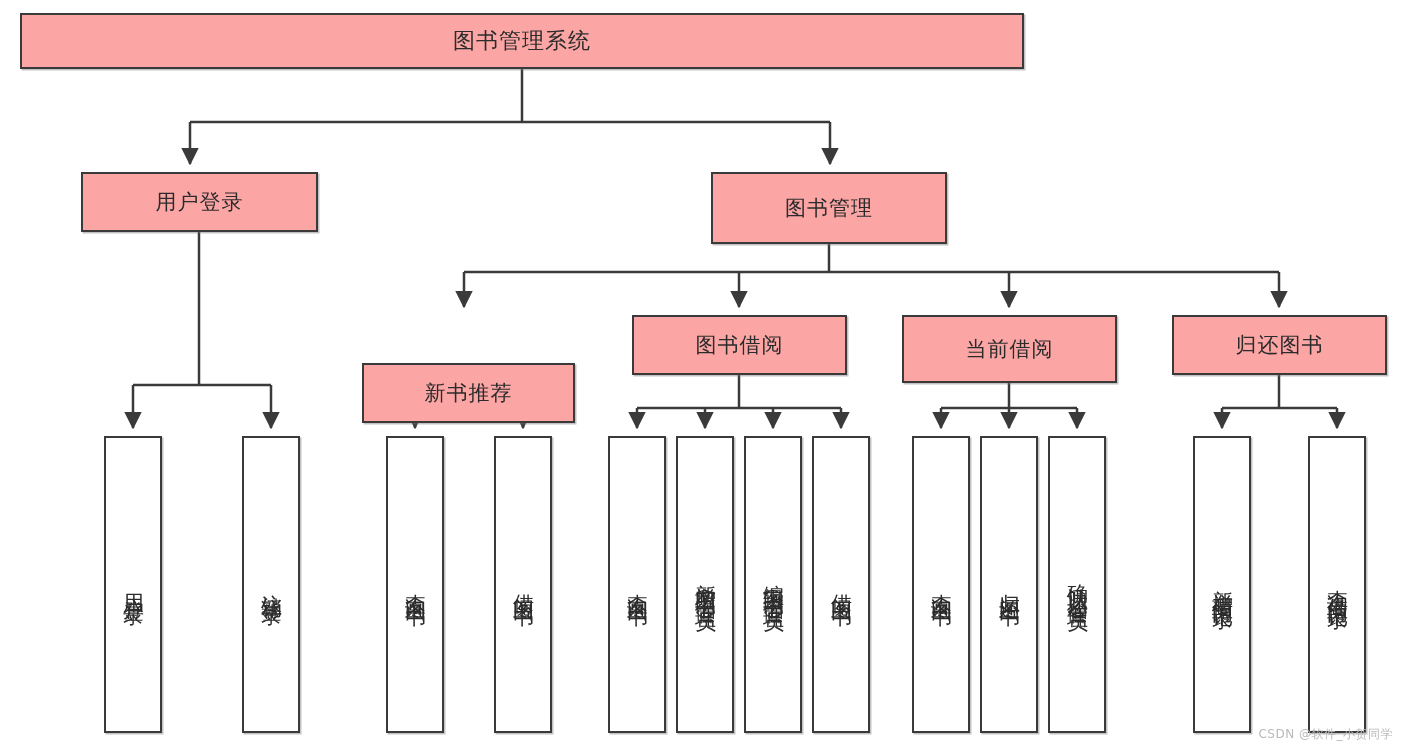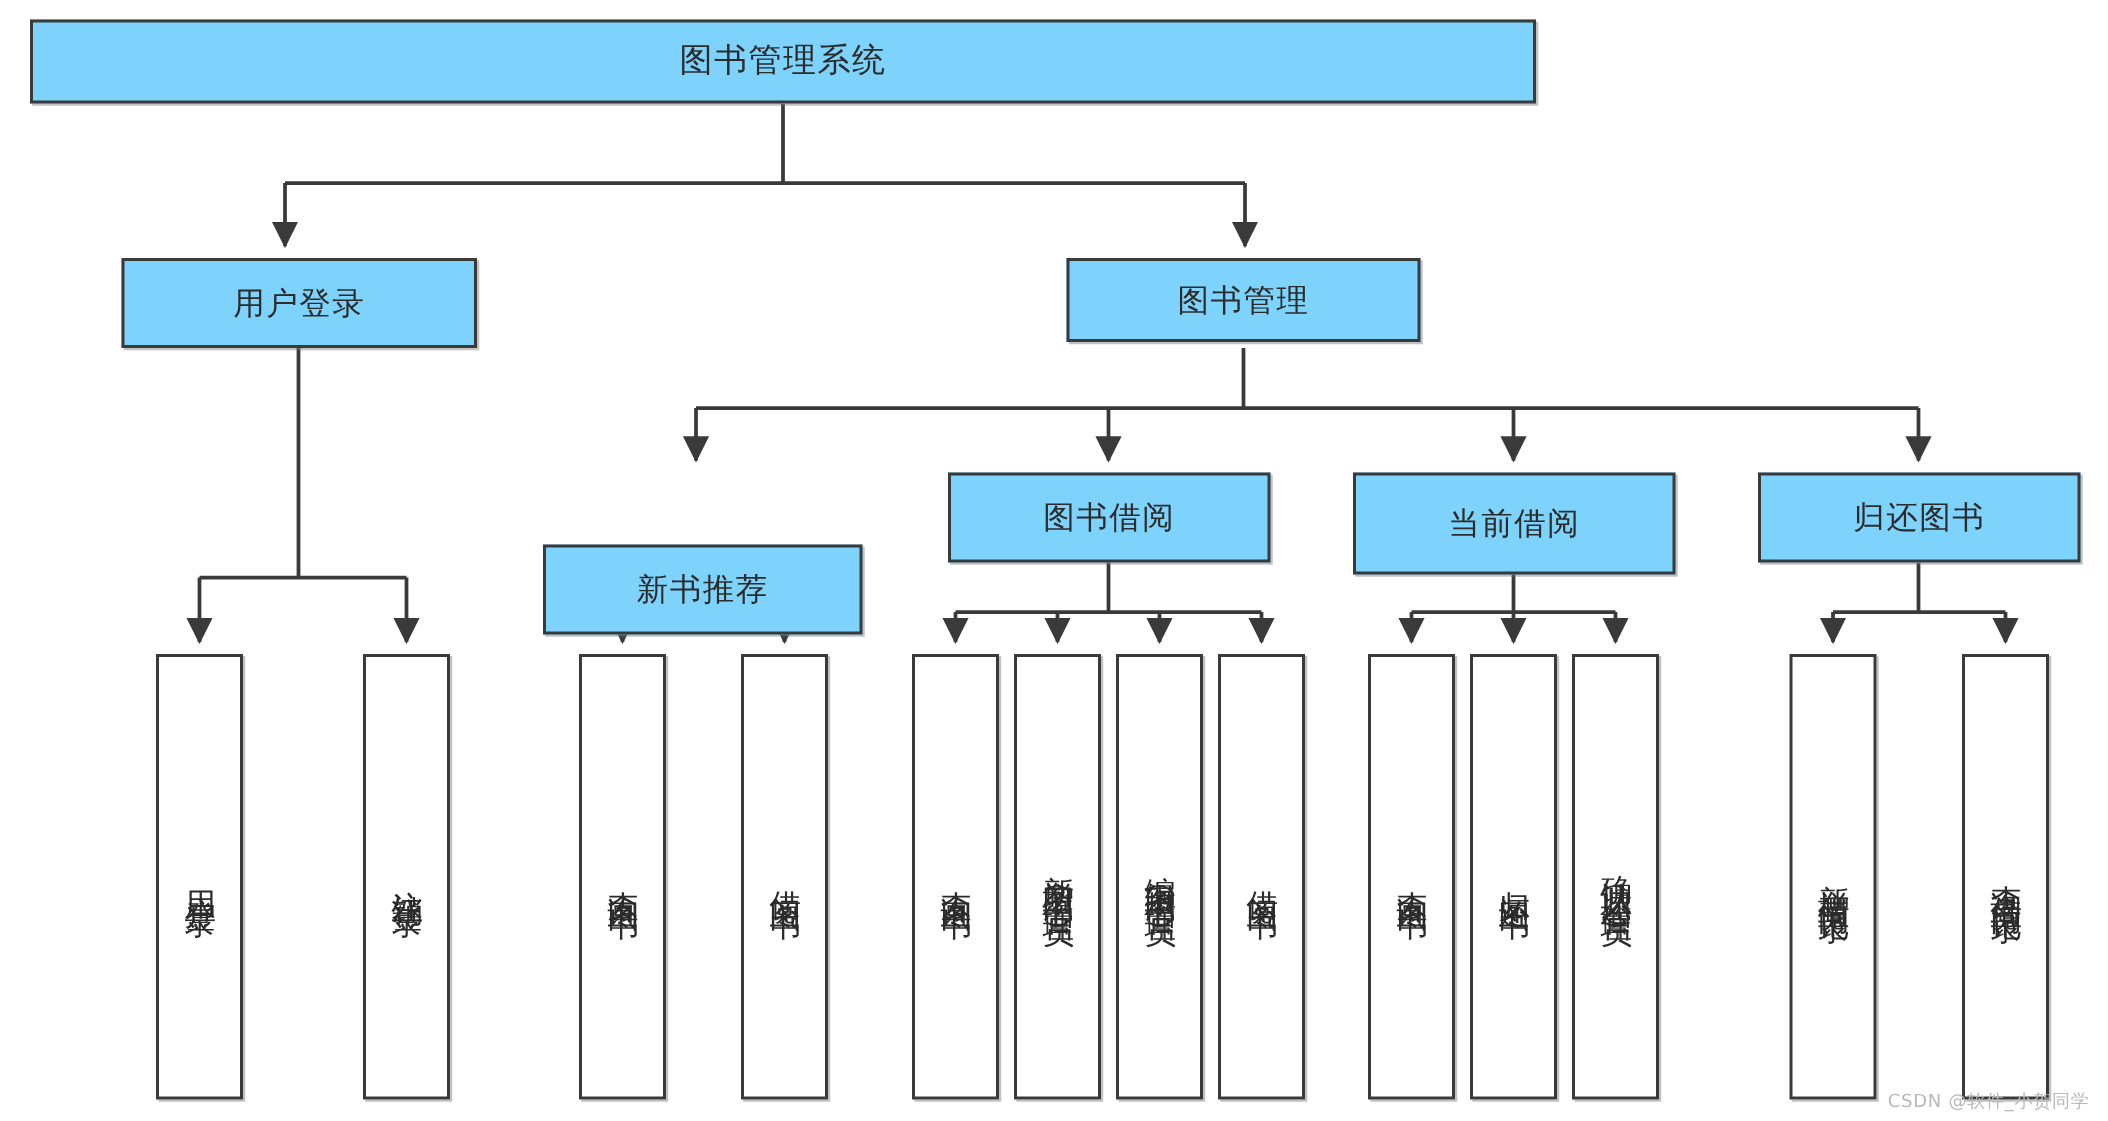--- a/index.html
+++ b/index.html
@@ -8,21 +8,21 @@
     width:1405px;height:747px;
     background:#ffffff;
     font-family:"DejaVu Sans","Liberation Sans",sans-serif;
     overflow:hidden;
     position:relative;
   }
   #diagram{position:absolute;left:0;top:0;width:1405px;height:747px;}
 
   .node-box{
     position:absolute;
-    background:#7dd3fc;
+    background:#fca5a5;
     border:2.5px solid #3a3a3a;
     box-sizing:border-box;
     box-shadow:1.5px 1.5px 0 rgba(120,120,120,0.45);
     display:flex;
     align-items:center;
     justify-content:center;
   }
   .node-label{
     color:#2b2b2b;
     font-size:21px;
@@ -119,21 +119,21 @@
   </g>
 </svg>
 
 <div class="node-box root" style="left:20px;top:13px;width:1004px;height:56px;">
   <span class="node-label">图书管理系统</span>
 </div>
 
 <div class="node-box" style="left:81px;top:172px;width:237px;height:60px;">
   <span class="node-label">用户登录</span>
 </div>
-<div class="node-box" style="left:711px;top:172px;width:236px;height:56px;">
+<div class="node-box" style="left:711px;top:172px;width:236px;height:72px;">
   <span class="node-label">图书管理</span>
 </div>
 
 <div class="node-box" style="left:362px;top:315px;width:213px;height:60px;margin-top:48px;">
   <span class="node-label">新书推荐</span>
 </div>
 <div class="node-box" style="left:632px;top:315px;width:215px;height:60px;">
   <span class="node-label">图书借阅</span>
 </div>
 <div class="node-box" style="left:902px;top:315px;width:215px;height:68px;">

